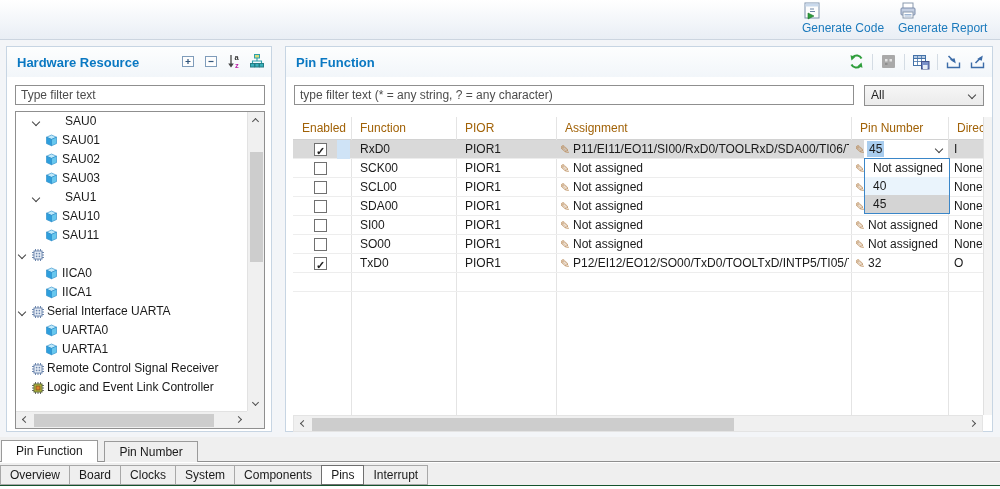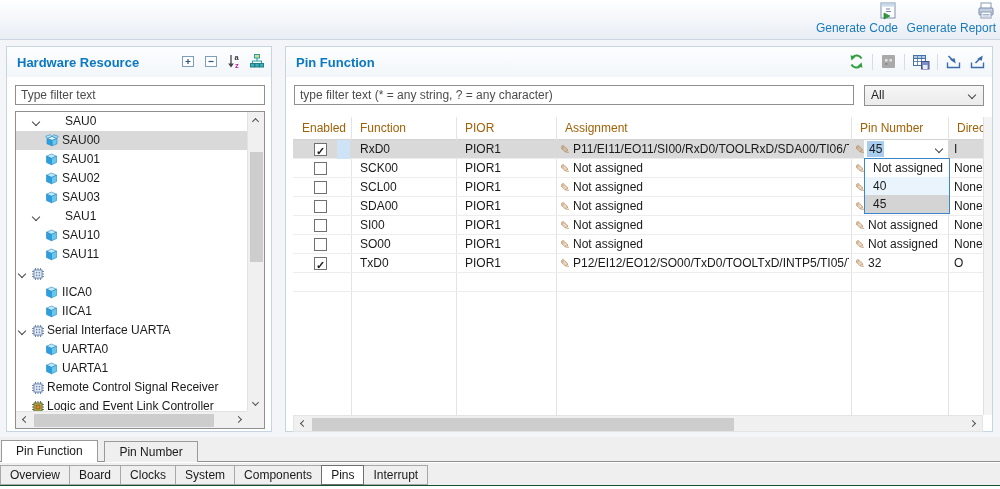--- a/index.html
+++ b/index.html
@@ -3,21 +3,21 @@
 <meta charset="utf-8">
 <style>
   * { margin:0; padding:0; box-sizing:border-box; }
   html,body { width:1000px; height:489px; }
   body { font-family:"Liberation Sans", sans-serif; font-size:12px; color:#1a1a1a; background:#fff; position:relative; overflow:hidden; }
 
   
   .topbar { position:absolute; left:0; top:0; width:1000px; height:40px;
             background:linear-gradient(#ffffff, #e9eef5); border-bottom:1px solid #ccd5e0; }
   .page-title { position:absolute; left:12px; top:8px; font-size:15px; font-weight:bold; color:#0a78c2; }
-  .genbtn { position:absolute; top:2px; height:36px; text-align:right; color:#1b7abc; cursor:default; }
+  .genbtn { position:absolute; top:2px; height:36px; text-align:left; color:#1b7abc; cursor:default; }
   .genbtn .glabel { display:block; margin-top:1px; font-size:12px; }
   .genbtn svg { display:inline-block; }
   .gen-code { left:802px; width:96px; }
   .gen-report { left:898px; width:98px; }
 
   
   .main-bg { position:absolute; left:0; top:40px; width:1000px; height:397px; background:#f3f5f8; }
   .panel { position:absolute; top:46px; height:386px; background:#fff; border:1px solid #c7d5e3; }
   .panel-left { left:6px; width:266px; }
   .panel-right { left:285px; width:708px; }
@@ -154,30 +154,20 @@
       </span>
     </div>
 
     <input class="filterin fi-left" value="Type filter text" style="">
 
     <div class="treebox">
       <div class="tree-view" id="tree-rows">
           <div class="tree-row">
             <span class="chev tchev" style="left:17px"></span>
             <span class="tlabel" style="left:49px">SAU0</span>
-          </div>
-          <div class="tree-row selected">
-            <span class="ticon" style="left:29px"><svg width="14" height="13" viewBox="0 0 14 13">
-    <polygon points="7,2.4 12,4.4 7,6.4 2,4.4" fill="#eaf7fd" stroke="#2187c6" stroke-width="0.6"></polygon>
-    <polygon points="2,4.4 7,6.4 7,11.8 2,9.8" fill="#2e9fdd" stroke="#2187c6" stroke-width="0.6"></polygon>
-    <polygon points="12,4.4 7,6.4 7,11.8 12,9.8" fill="#67c7ee" stroke="#2187c6" stroke-width="0.6"></polygon>
-    <polygon points="2,4.4 0.8,2.2 5.4,0.8 7,2.4" fill="#bfe9fa" stroke="#2187c6" stroke-width="0.6"></polygon>
-    <polygon points="12,4.4 13.2,2.2 8.6,0.8 7,2.4" fill="#9fdcf5" stroke="#2187c6" stroke-width="0.6"></polygon>
-              </svg></span>
-            <span class="tlabel" style="left:46px">SAU00</span>
           </div>
           <div class="tree-row">
             <span class="ticon" style="left:29px"><svg width="13" height="13" viewBox="0 0 13 13">
     <polygon points="6.5,1 11.5,3.2 6.5,5.4 1.5,3.2" fill="#bfe9fa" stroke="#2187c6" stroke-width="0.6"></polygon>
     <polygon points="1.5,3.2 6.5,5.4 6.5,11.8 1.5,9.6" fill="#2e9fdd" stroke="#2187c6" stroke-width="0.6"></polygon>
     <polygon points="11.5,3.2 6.5,5.4 6.5,11.8 11.5,9.6" fill="#67c7ee" stroke="#2187c6" stroke-width="0.6"></polygon>
               </svg></span>
             <span class="tlabel" style="left:46px">SAU01</span>
           </div>
           <div class="tree-row">

